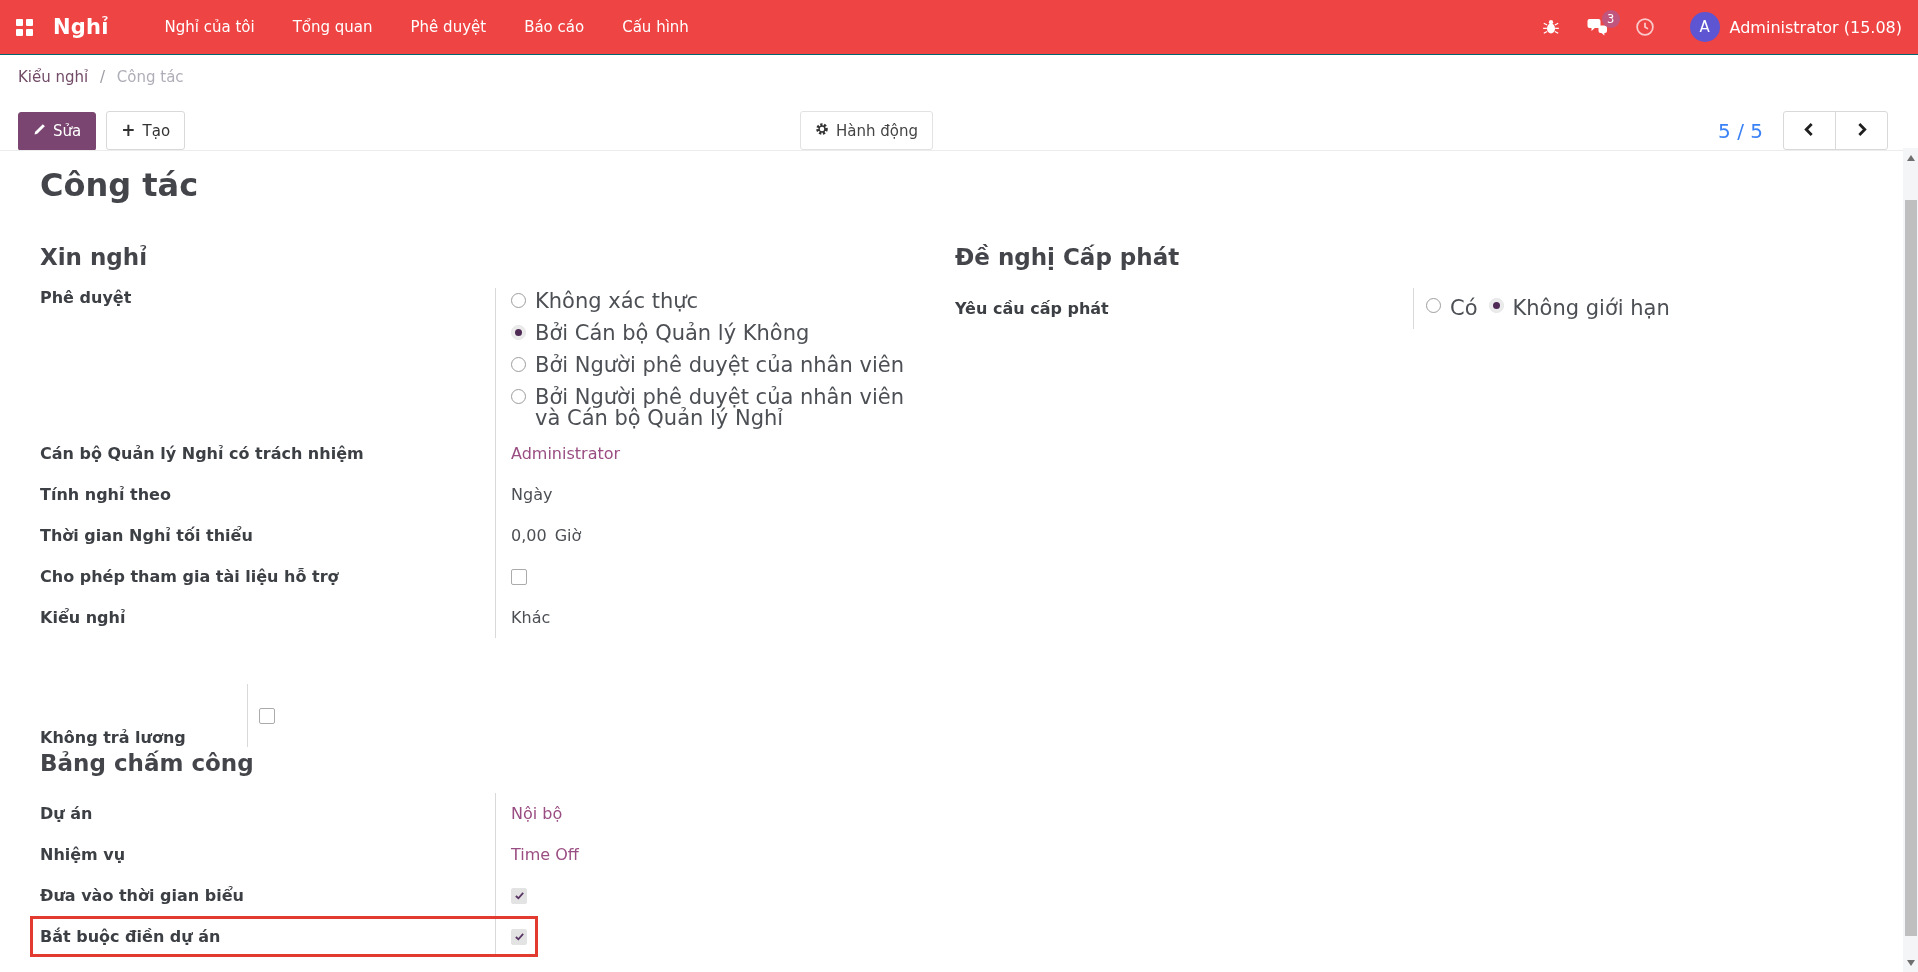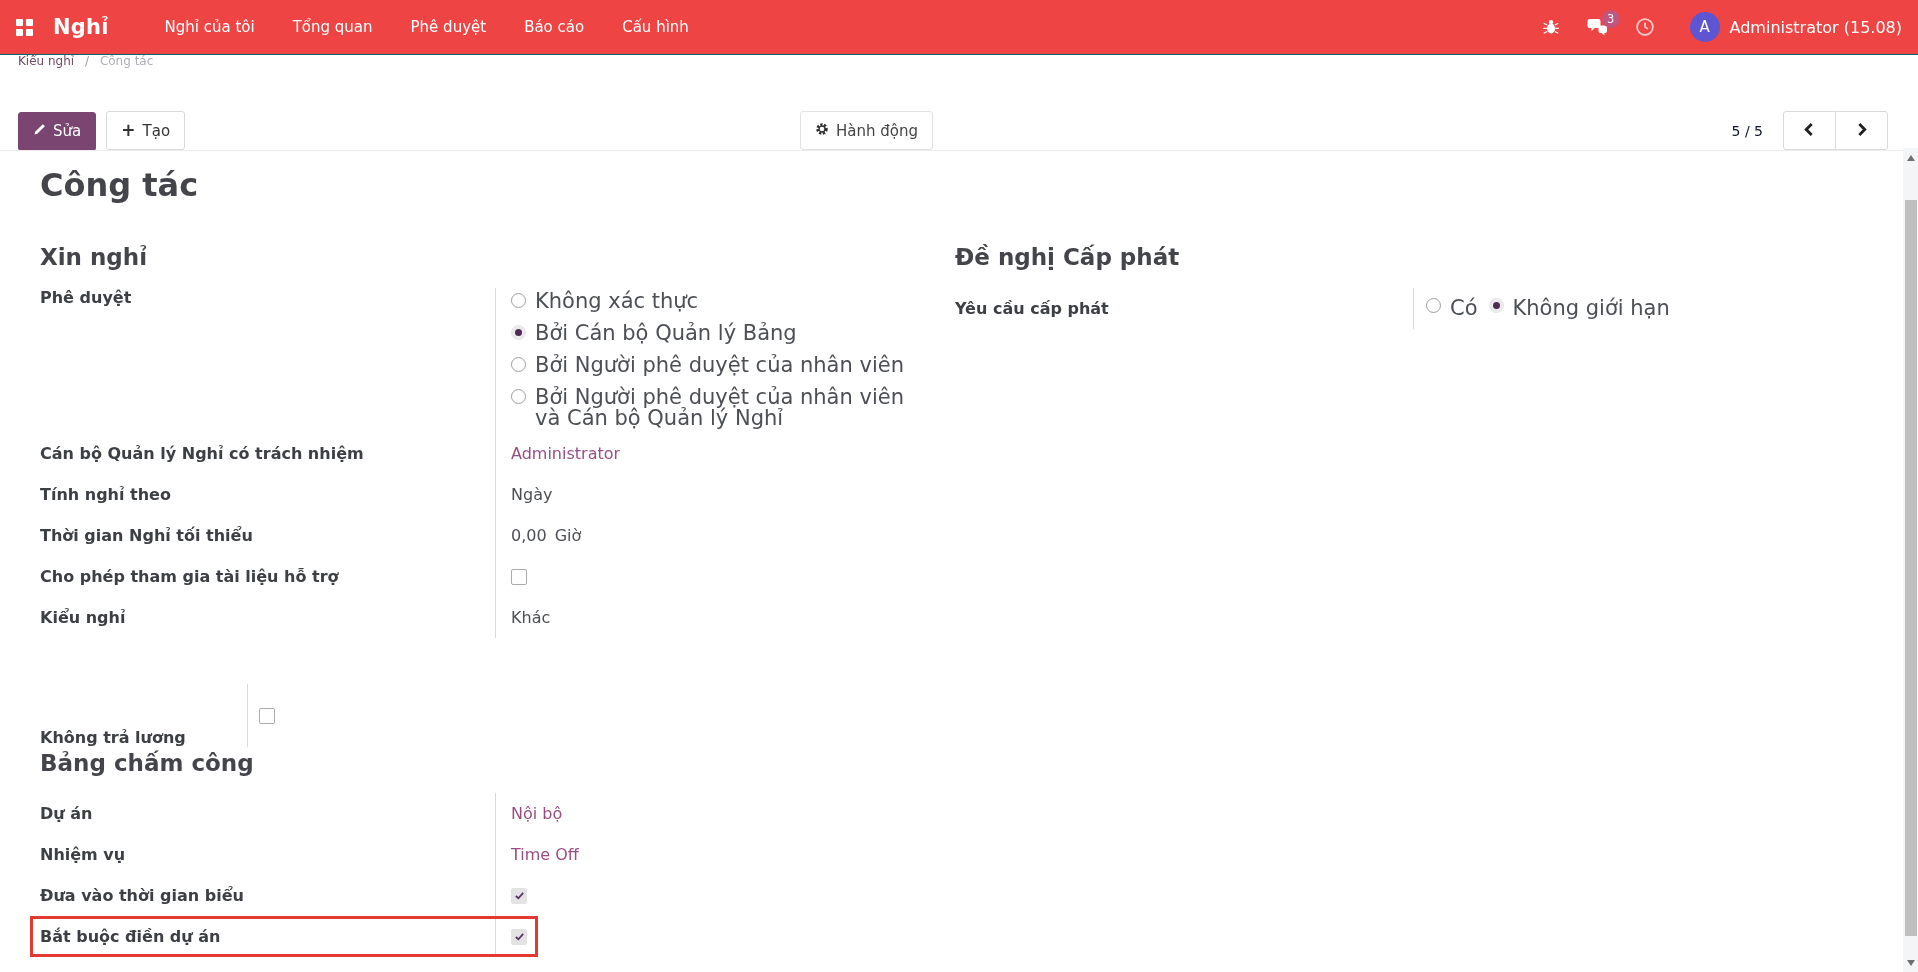--- a/index.html
+++ b/index.html
@@ -22,33 +22,33 @@
   .nav-right{margin-left:auto;display:flex;align-items:center;gap:27px;}
   .nav-icon{position:relative;display:flex;align-items:center;cursor:pointer;}
   .badge{position:absolute;top:-8px;right:-12px;min-width:18px;height:18px;border-radius:9px;
     background:#C0557E;color:#fff;font-size:11.5px;display:flex;align-items:center;
     justify-content:center;padding:0 4px;box-sizing:border-box;}
   .user{display:flex;align-items:center;gap:10px;margin-left:8px;cursor:pointer;}
   .avatar{width:30px;height:30px;border-radius:50%;background:#5E55D2;color:#fff;
     display:flex;align-items:center;justify-content:center;font-size:15px;}
   .user-name{font-size:16px;}
   
-  .breadcrumb{position:absolute;top:54px;left:18px;font-size:12px;}
+  .breadcrumb{position:absolute;top:68px;left:18px;font-size:15px;}
   .bc-parent{color:#714B67;cursor:pointer;}
   .bc-sep{color:#9b9ba3;margin:0 7px;}
   .bc-current{color:#aeaeb8;}
   .btn-row{position:absolute;top:111px;left:18px;right:30px;height:39px;}
   .btn{height:39px;box-sizing:border-box;border-radius:3px;font-size:15px;
     display:inline-flex;align-items:center;gap:7px;padding:0 14px;cursor:pointer;
     font-family:inherit;border:1px solid transparent;}
   .btn-edit{background:#7A4671;border-color:#7A4671;color:#fff;}
   .btn-create{background:#fff;border-color:#d9d9d9;color:#333;margin-left:5px;}
   .btn-action{position:absolute;left:782px;top:0;background:#fff;border-color:#e2e2e2;color:#444;}
   .pager{position:absolute;right:0;top:0;display:flex;align-items:center;gap:20px;}
-  .pager-count{font-size:14px;color:#0f172a;}
+  .pager-count{font-size:20px;color:#3b82f6;}
   .pager-btns{display:flex;}
   .pager-btn{width:53px;height:39px;background:#fff;border:1px solid #d9d9d9;
     display:flex;align-items:center;justify-content:center;cursor:pointer;box-sizing:border-box;}
   .pager-btn.prev{border-radius:3px 0 0 3px;}
   .pager-btn.next{border-radius:0 3px 3px 0;margin-left:-1px;}
   .cp-edge{position:absolute;top:150px;left:0;right:0;height:1px;background:#ececec;}
   
   .sheet-title{position:absolute;left:40px;top:166px;font-size:32px;font-weight:700;}
   .sec-h{position:absolute;font-size:23px;font-weight:700;}
   .sec-h.left{left:40px;top:244px;}
@@ -208,21 +208,21 @@
   <div class="frow top">
     <div class="flabel">Phê duyệt</div>
     <div class="fvalue">
       <div class="radio-list">
         <div class="radio-opt">
           <span class="radio"></span>
           <span class="txt">Không xác thực</span>
         </div>
         <div class="radio-opt">
           <span class="radio sel"></span>
-          <span class="txt">Bởi Cán bộ Quản lý Bảng</span>
+          <span class="txt">Bởi Cán bộ Quản lý Không</span>
         </div>
         <div class="radio-opt">
           <span class="radio"></span>
           <span class="txt">Bởi Người phê duyệt của nhân viên</span>
         </div>
         <div class="radio-opt">
           <span class="radio"></span>
           <span class="txt">Bởi Người phê duyệt của nhân viên và Cán bộ Quản lý Nghỉ</span>
         </div>
       </div>

